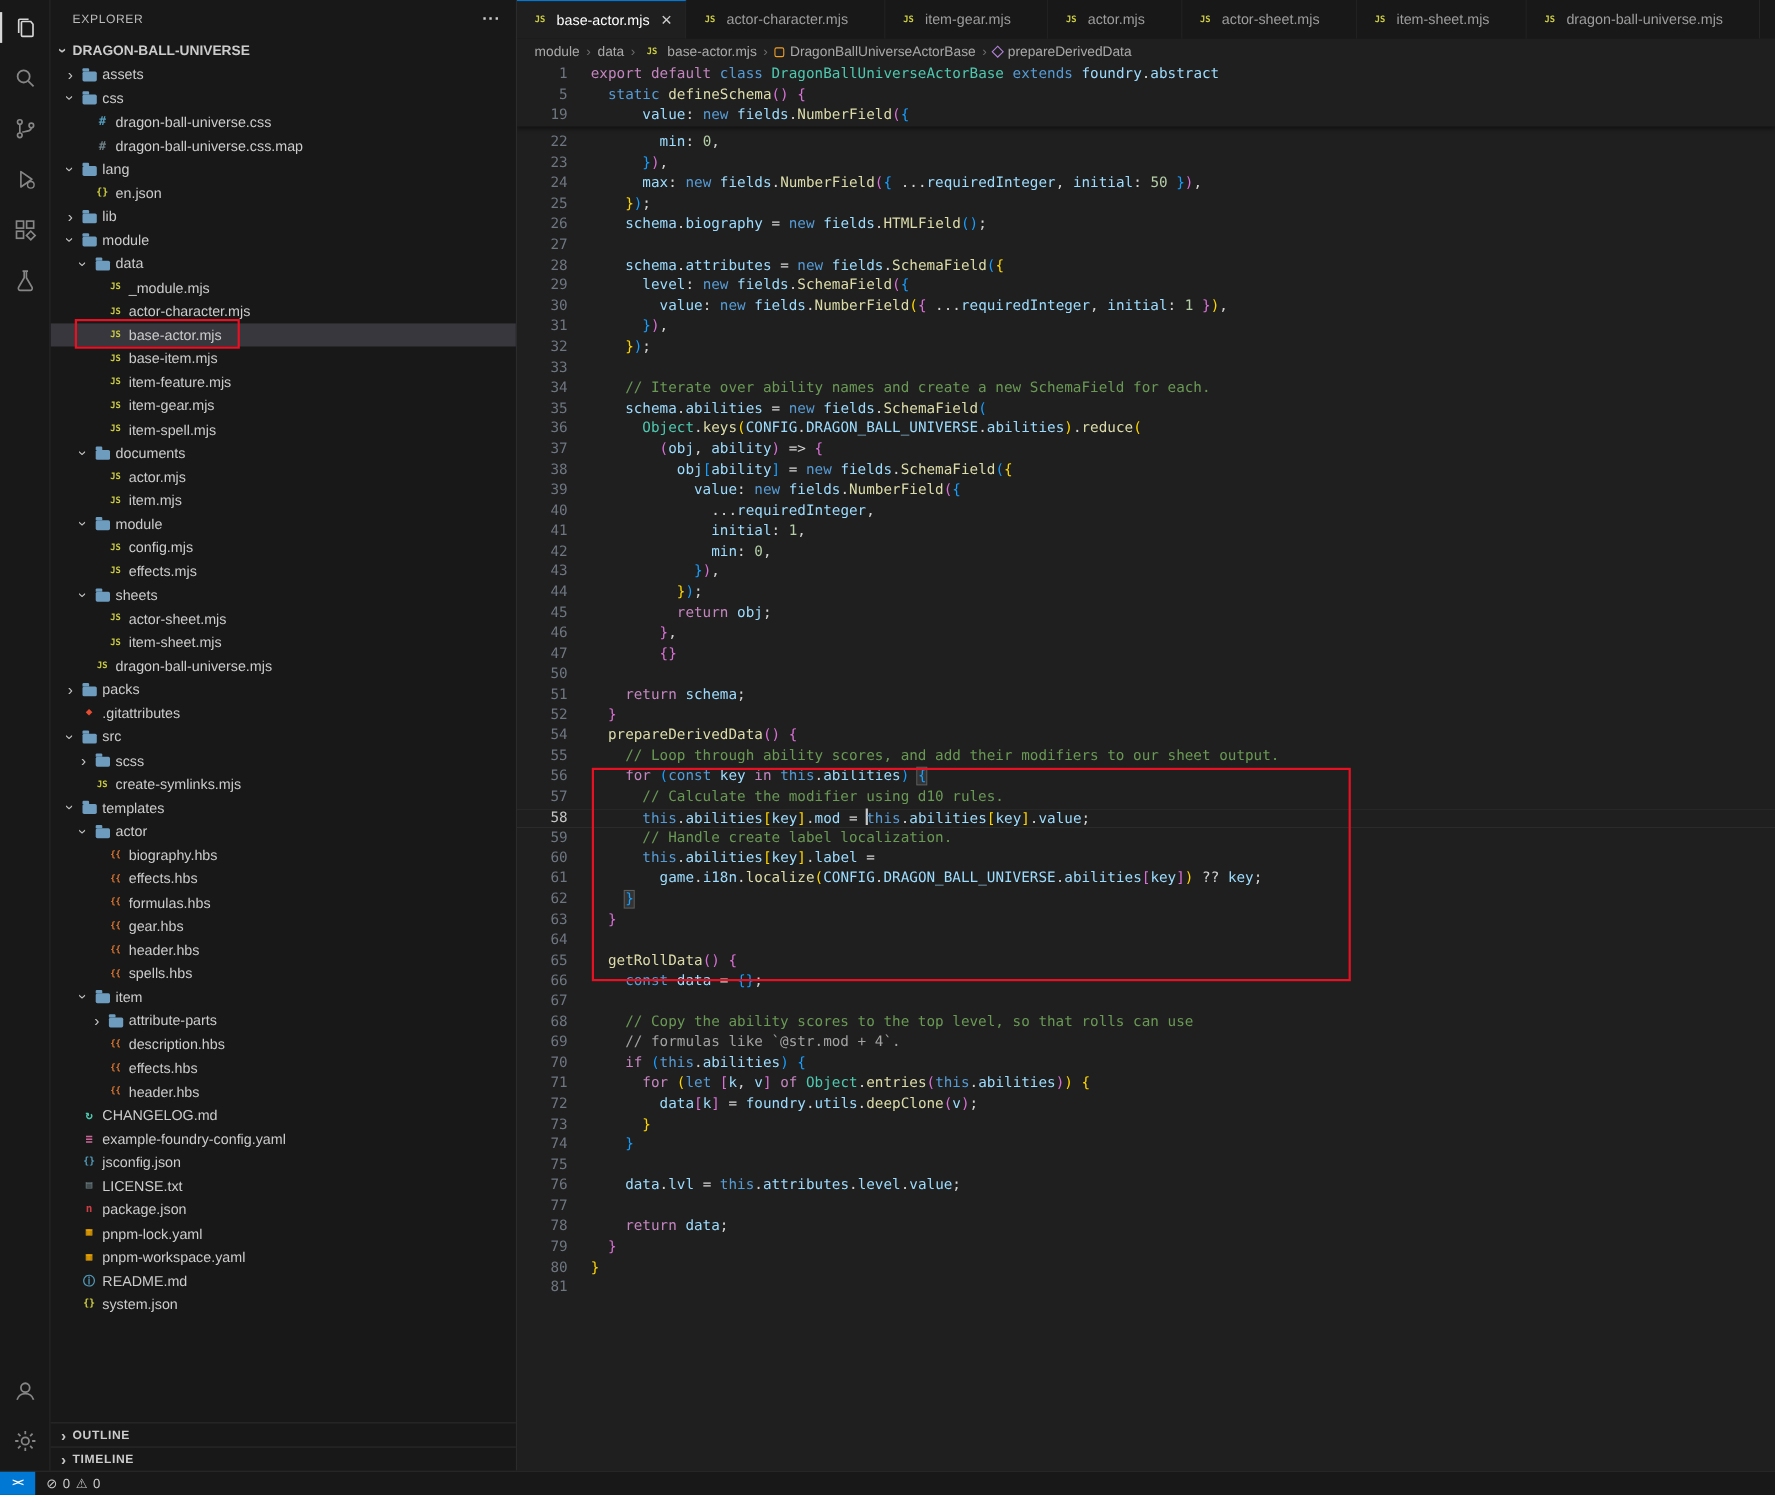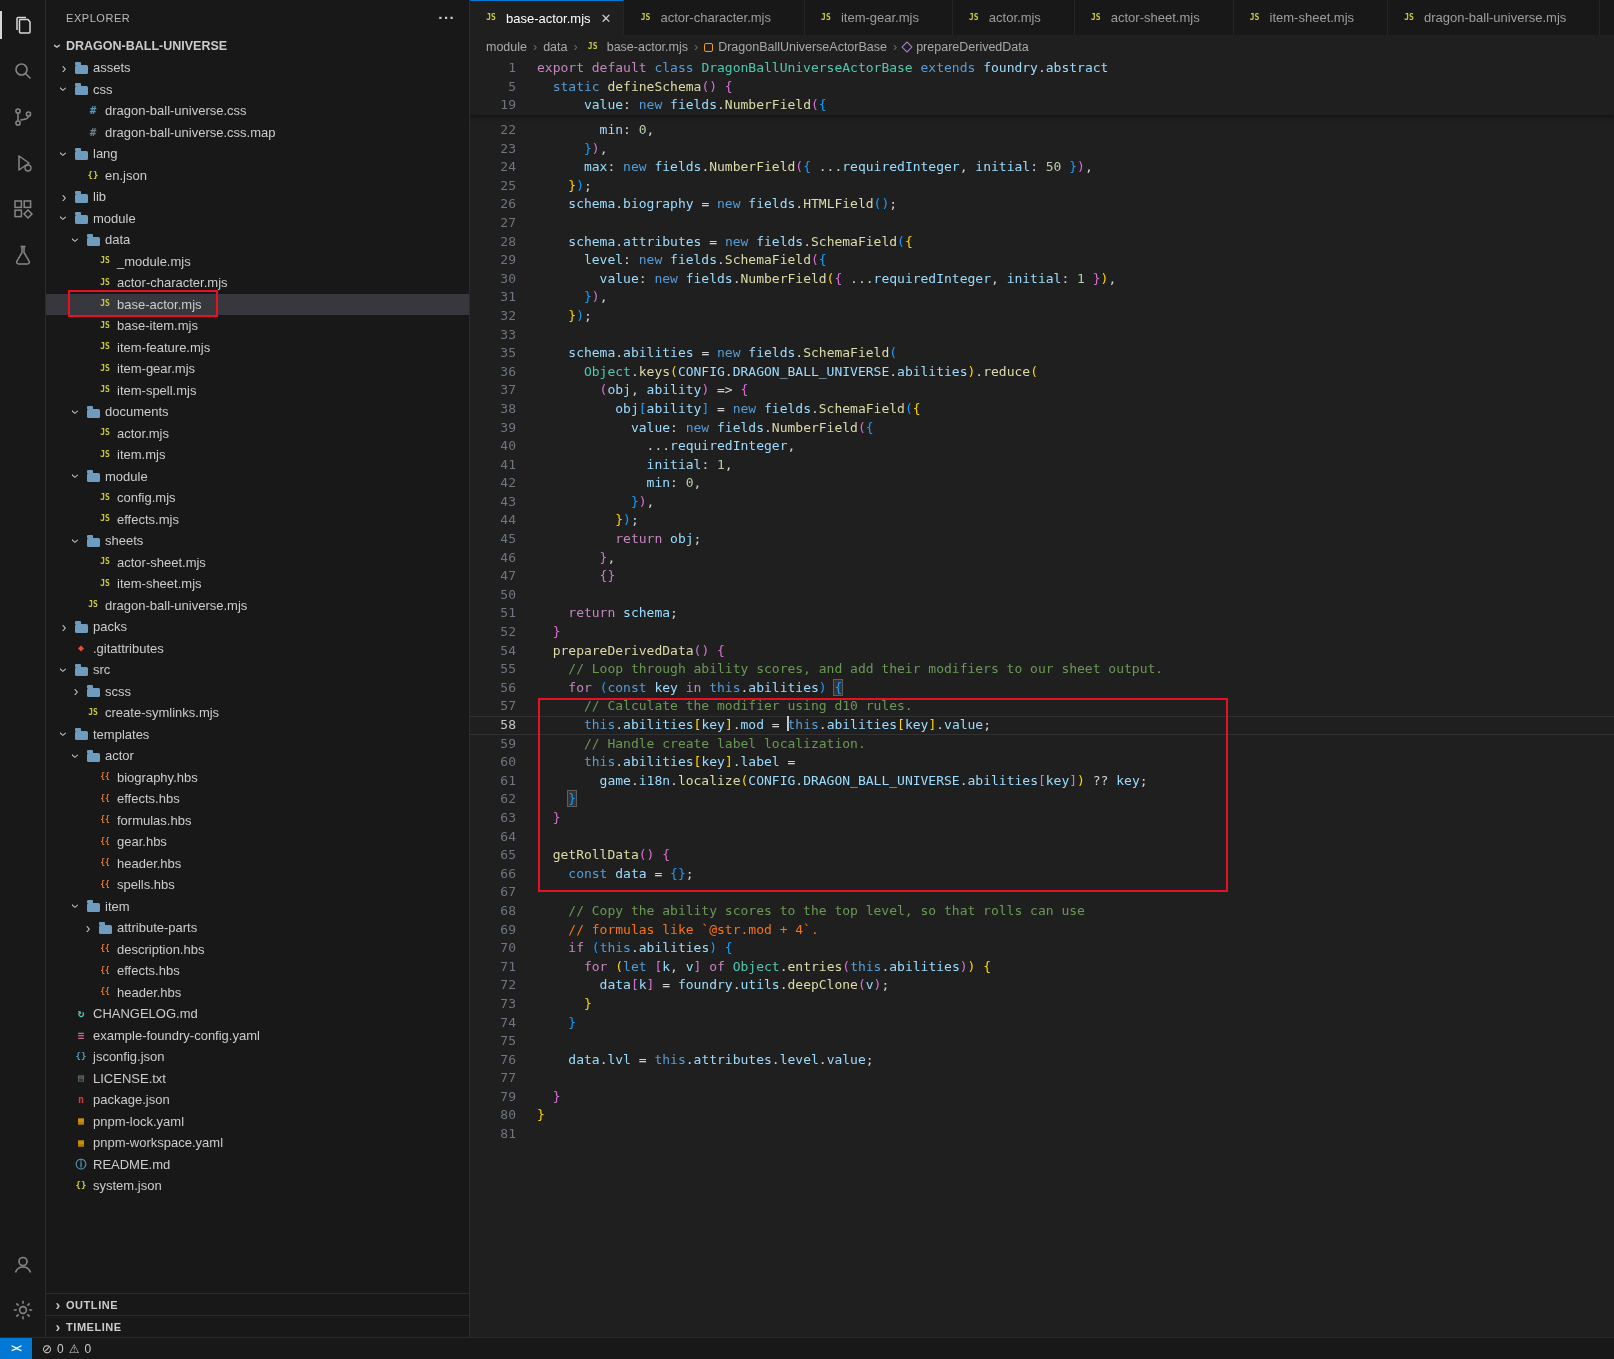--- a/index.html
+++ b/index.html
@@ -534,20 +534,21 @@
             <div class="code-line"><span class="ln">24</span><span class="lt"><span style="color: rgb(156, 220, 254);">      max</span><span style="color: rgb(212, 212, 212);">: </span><span style="color: rgb(86, 156, 214);">new </span><span style="color: rgb(156, 220, 254);">fields</span><span style="color: rgb(212, 212, 212);">.</span><span style="color: rgb(220, 220, 170);">NumberField</span><span style="color: rgb(218, 112, 214);">(</span><span style="color: rgb(23, 159, 255);">{</span><span style="color: rgb(212, 212, 212);"> ...</span><span style="color: rgb(156, 220, 254);">requiredInteger</span><span style="color: rgb(212, 212, 212);">, </span><span style="color: rgb(156, 220, 254);">initial</span><span style="color: rgb(212, 212, 212);">: </span><span style="color: rgb(181, 206, 168);">50</span><span style="color: rgb(23, 159, 255);"> }</span><span style="color: rgb(218, 112, 214);">)</span><span style="color: rgb(212, 212, 212);">,</span></span></div>
             <div class="code-line"><span class="ln">25</span><span class="lt"><span style="color: rgb(255, 215, 0);">    }</span><span style="color: rgb(23, 159, 255);">)</span><span style="color: rgb(212, 212, 212);">;</span></span></div>
             <div class="code-line"><span class="ln">26</span><span class="lt"><span style="color: rgb(156, 220, 254);">    schema</span><span style="color: rgb(212, 212, 212);">.</span><span style="color: rgb(156, 220, 254);">biography</span><span style="color: rgb(212, 212, 212);"> = </span><span style="color: rgb(86, 156, 214);">new </span><span style="color: rgb(156, 220, 254);">fields</span><span style="color: rgb(212, 212, 212);">.</span><span style="color: rgb(220, 220, 170);">HTMLField</span><span style="color: rgb(23, 159, 255);">(</span><span style="color: rgb(23, 159, 255);">)</span><span style="color: rgb(212, 212, 212);">;</span></span></div>
             <div class="code-line"><span class="ln">27</span><span class="lt"></span></div>
             <div class="code-line"><span class="ln">28</span><span class="lt"><span style="color: rgb(156, 220, 254);">    schema</span><span style="color: rgb(212, 212, 212);">.</span><span style="color: rgb(156, 220, 254);">attributes</span><span style="color: rgb(212, 212, 212);"> = </span><span style="color: rgb(86, 156, 214);">new </span><span style="color: rgb(156, 220, 254);">fields</span><span style="color: rgb(212, 212, 212);">.</span><span style="color: rgb(220, 220, 170);">SchemaField</span><span style="color: rgb(23, 159, 255);">(</span><span style="color: rgb(255, 215, 0);">{</span></span></div>
             <div class="code-line"><span class="ln">29</span><span class="lt"><span style="color: rgb(156, 220, 254);">      level</span><span style="color: rgb(212, 212, 212);">: </span><span style="color: rgb(86, 156, 214);">new </span><span style="color: rgb(156, 220, 254);">fields</span><span style="color: rgb(212, 212, 212);">.</span><span style="color: rgb(220, 220, 170);">SchemaField</span><span style="color: rgb(218, 112, 214);">(</span><span style="color: rgb(23, 159, 255);">{</span></span></div>
             <div class="code-line"><span class="ln">30</span><span class="lt"><span style="color: rgb(156, 220, 254);">        value</span><span style="color: rgb(212, 212, 212);">: </span><span style="color: rgb(86, 156, 214);">new </span><span style="color: rgb(156, 220, 254);">fields</span><span style="color: rgb(212, 212, 212);">.</span><span style="color: rgb(220, 220, 170);">NumberField</span><span style="color: rgb(255, 215, 0);">(</span><span style="color: rgb(218, 112, 214);">{</span><span style="color: rgb(212, 212, 212);"> ...</span><span style="color: rgb(156, 220, 254);">requiredInteger</span><span style="color: rgb(212, 212, 212);">, </span><span style="color: rgb(156, 220, 254);">initial</span><span style="color: rgb(212, 212, 212);">: </span><span style="color: rgb(181, 206, 168);">1</span><span style="color: rgb(218, 112, 214);"> }</span><span style="color: rgb(255, 215, 0);">)</span><span style="color: rgb(212, 212, 212);">,</span></span></div>
             <div class="code-line"><span class="ln">31</span><span class="lt"><span style="color: rgb(23, 159, 255);">      }</span><span style="color: rgb(218, 112, 214);">)</span><span style="color: rgb(212, 212, 212);">,</span></span></div>
             <div class="code-line"><span class="ln">32</span><span class="lt"><span style="color: rgb(255, 215, 0);">    }</span><span style="color: rgb(23, 159, 255);">)</span><span style="color: rgb(212, 212, 212);">;</span></span></div>
             <div class="code-line"><span class="ln">33</span><span class="lt"></span></div>
+            <div class="code-line"><span class="ln">34</span><span class="lt"><span style="color: rgb(106, 153, 85);">    // Iterate over ability names and create a new SchemaField for each.</span></span></div>
             <div class="code-line"><span class="ln">35</span><span class="lt"><span style="color: rgb(156, 220, 254);">    schema</span><span style="color: rgb(212, 212, 212);">.</span><span style="color: rgb(156, 220, 254);">abilities</span><span style="color: rgb(212, 212, 212);"> = </span><span style="color: rgb(86, 156, 214);">new </span><span style="color: rgb(156, 220, 254);">fields</span><span style="color: rgb(212, 212, 212);">.</span><span style="color: rgb(220, 220, 170);">SchemaField</span><span style="color: rgb(23, 159, 255);">(</span></span></div>
             <div class="code-line"><span class="ln">36</span><span class="lt"><span style="color: rgb(78, 201, 176);">      Object</span><span style="color: rgb(212, 212, 212);">.</span><span style="color: rgb(220, 220, 170);">keys</span><span style="color: rgb(255, 215, 0);">(</span><span style="color: rgb(156, 220, 254);">CONFIG</span><span style="color: rgb(212, 212, 212);">.</span><span style="color: rgb(156, 220, 254);">DRAGON_BALL_UNIVERSE</span><span style="color: rgb(212, 212, 212);">.</span><span style="color: rgb(156, 220, 254);">abilities</span><span style="color: rgb(255, 215, 0);">)</span><span style="color: rgb(212, 212, 212);">.</span><span style="color: rgb(220, 220, 170);">reduce</span><span style="color: rgb(255, 215, 0);">(</span></span></div>
             <div class="code-line"><span class="ln">37</span><span class="lt"><span style="color: rgb(218, 112, 214);">        (</span><span style="color: rgb(156, 220, 254);">obj</span><span style="color: rgb(212, 212, 212);">, </span><span style="color: rgb(156, 220, 254);">ability</span><span style="color: rgb(218, 112, 214);">)</span><span style="color: rgb(212, 212, 212);"> =&gt; </span><span style="color: rgb(218, 112, 214);">{</span></span></div>
             <div class="code-line"><span class="ln">38</span><span class="lt"><span style="color: rgb(156, 220, 254);">          obj</span><span style="color: rgb(23, 159, 255);">[</span><span style="color: rgb(156, 220, 254);">ability</span><span style="color: rgb(23, 159, 255);">]</span><span style="color: rgb(212, 212, 212);"> = </span><span style="color: rgb(86, 156, 214);">new </span><span style="color: rgb(156, 220, 254);">fields</span><span style="color: rgb(212, 212, 212);">.</span><span style="color: rgb(220, 220, 170);">SchemaField</span><span style="color: rgb(23, 159, 255);">(</span><span style="color: rgb(255, 215, 0);">{</span></span></div>
             <div class="code-line"><span class="ln">39</span><span class="lt"><span style="color: rgb(156, 220, 254);">            value</span><span style="color: rgb(212, 212, 212);">: </span><span style="color: rgb(86, 156, 214);">new </span><span style="color: rgb(156, 220, 254);">fields</span><span style="color: rgb(212, 212, 212);">.</span><span style="color: rgb(220, 220, 170);">NumberField</span><span style="color: rgb(218, 112, 214);">(</span><span style="color: rgb(23, 159, 255);">{</span></span></div>
             <div class="code-line"><span class="ln">40</span><span class="lt"><span style="color: rgb(212, 212, 212);">              ...</span><span style="color: rgb(156, 220, 254);">requiredInteger</span><span style="color: rgb(212, 212, 212);">,</span></span></div>
             <div class="code-line"><span class="ln">41</span><span class="lt"><span style="color: rgb(156, 220, 254);">              initial</span><span style="color: rgb(212, 212, 212);">: </span><span style="color: rgb(181, 206, 168);">1</span><span style="color: rgb(212, 212, 212);">,</span></span></div>
             <div class="code-line"><span class="ln">42</span><span class="lt"><span style="color: rgb(156, 220, 254);">              min</span><span style="color: rgb(212, 212, 212);">: </span><span style="color: rgb(181, 206, 168);">0</span><span style="color: rgb(212, 212, 212);">,</span></span></div>
             <div class="code-line"><span class="ln">43</span><span class="lt"><span style="color: rgb(23, 159, 255);">            }</span><span style="color: rgb(218, 112, 214);">)</span><span style="color: rgb(212, 212, 212);">,</span></span></div>
             <div class="code-line"><span class="ln">44</span><span class="lt"><span style="color: rgb(255, 215, 0);">          }</span><span style="color: rgb(23, 159, 255);">)</span><span style="color: rgb(212, 212, 212);">;</span></span></div>
@@ -565,29 +566,30 @@
             <div class="code-line"><span class="ln">59</span><span class="lt"><span style="color: rgb(106, 153, 85);">      // Handle create label localization.</span></span></div>
             <div class="code-line"><span class="ln">60</span><span class="lt"><span style="color: rgb(86, 156, 214);">      this</span><span style="color: rgb(212, 212, 212);">.</span><span style="color: rgb(156, 220, 254);">abilities</span><span style="color: rgb(255, 215, 0);">[</span><span style="color: rgb(156, 220, 254);">key</span><span style="color: rgb(255, 215, 0);">]</span><span style="color: rgb(212, 212, 212);">.</span><span style="color: rgb(156, 220, 254);">label</span><span style="color: rgb(212, 212, 212);"> =</span></span></div>
             <div class="code-line"><span class="ln">61</span><span class="lt"><span style="color: rgb(156, 220, 254);">        game</span><span style="color: rgb(212, 212, 212);">.</span><span style="color: rgb(156, 220, 254);">i18n</span><span style="color: rgb(212, 212, 212);">.</span><span style="color: rgb(220, 220, 170);">localize</span><span style="color: rgb(255, 215, 0);">(</span><span style="color: rgb(156, 220, 254);">CONFIG</span><span style="color: rgb(212, 212, 212);">.</span><span style="color: rgb(156, 220, 254);">DRAGON_BALL_UNIVERSE</span><span style="color: rgb(212, 212, 212);">.</span><span style="color: rgb(156, 220, 254);">abilities</span><span style="color: rgb(218, 112, 214);">[</span><span style="color: rgb(156, 220, 254);">key</span><span style="color: rgb(218, 112, 214);">]</span><span style="color: rgb(255, 215, 0);">)</span><span style="color: rgb(212, 212, 212);"> ?? </span><span style="color: rgb(156, 220, 254);">key</span><span style="color: rgb(212, 212, 212);">;</span></span></div>
             <div class="code-line"><span class="ln">62</span><span class="lt"><span style="color: rgb(212, 212, 212);">    </span><span class="bracket-match" style="color: rgb(23, 159, 255);">}</span></span></div>
             <div class="code-line"><span class="ln">63</span><span class="lt"><span style="color: rgb(218, 112, 214);">  }</span></span></div>
             <div class="code-line"><span class="ln">64</span><span class="lt"></span></div>
             <div class="code-line"><span class="ln">65</span><span class="lt"><span style="color: rgb(220, 220, 170);">  getRollData</span><span style="color: rgb(218, 112, 214);">(</span><span style="color: rgb(218, 112, 214);">)</span><span style="color: rgb(218, 112, 214);"> {</span></span></div>
             <div class="code-line"><span class="ln">66</span><span class="lt"><span style="color: rgb(86, 156, 214);">    const </span><span style="color: rgb(156, 220, 254);">data</span><span style="color: rgb(212, 212, 212);"> = </span><span style="color: rgb(23, 159, 255);">{}</span><span style="color: rgb(212, 212, 212);">;</span></span></div>
             <div class="code-line"><span class="ln">67</span><span class="lt"></span></div>
             <div class="code-line"><span class="ln">68</span><span class="lt"><span style="color: rgb(106, 153, 85);">    // Copy the ability scores to the top level, so that rolls can use</span></span></div>
-            <div class="code-line"><span class="ln">69</span><span class="lt"><span style="color: #f97316;">    // formulas like `@str.mod + 4`.</span></span></div>
+            <div class="code-line"><span class="ln">69</span><span class="lt"><span style="color: #a3a3a3;">    // formulas like `@str.mod + 4`.</span></span></div>
             <div class="code-line"><span class="ln">70</span><span class="lt"><span style="color: rgb(197, 134, 192);">    if </span><span style="color: rgb(23, 159, 255);">(</span><span style="color: rgb(86, 156, 214);">this</span><span style="color: rgb(212, 212, 212);">.</span><span style="color: rgb(156, 220, 254);">abilities</span><span style="color: rgb(23, 159, 255);">)</span><span style="color: rgb(23, 159, 255);"> {</span></span></div>
             <div class="code-line"><span class="ln">71</span><span class="lt"><span style="color: rgb(197, 134, 192);">      for </span><span style="color: rgb(255, 215, 0);">(</span><span style="color: rgb(86, 156, 214);">let </span><span style="color: rgb(218, 112, 214);">[</span><span style="color: rgb(156, 220, 254);">k</span><span style="color: rgb(212, 212, 212);">, </span><span style="color: rgb(156, 220, 254);">v</span><span style="color: rgb(218, 112, 214);">]</span><span style="color: rgb(197, 134, 192);"> of </span><span style="color: rgb(78, 201, 176);">Object</span><span style="color: rgb(212, 212, 212);">.</span><span style="color: rgb(220, 220, 170);">entries</span><span style="color: rgb(218, 112, 214);">(</span><span style="color: rgb(86, 156, 214);">this</span><span style="color: rgb(212, 212, 212);">.</span><span style="color: rgb(156, 220, 254);">abilities</span><span style="color: rgb(218, 112, 214);">)</span><span style="color: rgb(255, 215, 0);">)</span><span style="color: rgb(255, 215, 0);"> {</span></span></div>
             <div class="code-line"><span class="ln">72</span><span class="lt"><span style="color: rgb(156, 220, 254);">        data</span><span style="color: rgb(218, 112, 214);">[</span><span style="color: rgb(156, 220, 254);">k</span><span style="color: rgb(218, 112, 214);">]</span><span style="color: rgb(212, 212, 212);"> = </span><span style="color: rgb(156, 220, 254);">foundry</span><span style="color: rgb(212, 212, 212);">.</span><span style="color: rgb(156, 220, 254);">utils</span><span style="color: rgb(212, 212, 212);">.</span><span style="color: rgb(220, 220, 170);">deepClone</span><span style="color: rgb(218, 112, 214);">(</span><span style="color: rgb(156, 220, 254);">v</span><span style="color: rgb(218, 112, 214);">)</span><span style="color: rgb(212, 212, 212);">;</span></span></div>
             <div class="code-line"><span class="ln">73</span><span class="lt"><span style="color: rgb(255, 215, 0);">      }</span></span></div>
             <div class="code-line"><span class="ln">74</span><span class="lt"><span style="color: rgb(23, 159, 255);">    }</span></span></div>
             <div class="code-line"><span class="ln">75</span><span class="lt"></span></div>
             <div class="code-line"><span class="ln">76</span><span class="lt"><span style="color: rgb(156, 220, 254);">    data</span><span style="color: rgb(212, 212, 212);">.</span><span style="color: rgb(156, 220, 254);">lvl</span><span style="color: rgb(212, 212, 212);"> = </span><span style="color: rgb(86, 156, 214);">this</span><span style="color: rgb(212, 212, 212);">.</span><span style="color: rgb(156, 220, 254);">attributes</span><span style="color: rgb(212, 212, 212);">.</span><span style="color: rgb(156, 220, 254);">level</span><span style="color: rgb(212, 212, 212);">.</span><span style="color: rgb(156, 220, 254);">value</span><span style="color: rgb(212, 212, 212);">;</span></span></div>
             <div class="code-line"><span class="ln">77</span><span class="lt"></span></div>
+            <div class="code-line"><span class="ln">78</span><span class="lt"><span style="color: rgb(197, 134, 192);">    return </span><span style="color: rgb(156, 220, 254);">data</span><span style="color: rgb(212, 212, 212);">;</span></span></div>
             <div class="code-line"><span class="ln">79</span><span class="lt"><span style="color: rgb(218, 112, 214);">  }</span></span></div>
             <div class="code-line"><span class="ln">80</span><span class="lt"><span style="color: rgb(255, 215, 0);">}</span></span></div>
             <div class="code-line"><span class="ln">81</span><span class="lt"></span></div>
           </div>
         <div class="sticky" id="sticky">
             <div class="code-line"><span class="ln">1</span><span class="lt"><span style="color: rgb(197, 134, 192);">export default </span><span style="color: rgb(86, 156, 214);">class </span><span style="color: rgb(78, 201, 176);">DragonBallUniverseActorBase </span><span style="color: rgb(86, 156, 214);">extends </span><span style="color: rgb(156, 220, 254);">foundry</span><span style="color: rgb(212, 212, 212);">.</span><span style="color: rgb(156, 220, 254);">abstract</span></span></div>
             <div class="code-line"><span class="ln">5</span><span class="lt"><span style="color: rgb(86, 156, 214);">  static </span><span style="color: rgb(220, 220, 170);">defineSchema</span><span style="color: rgb(218, 112, 214);">(</span><span style="color: rgb(218, 112, 214);">)</span><span style="color: rgb(218, 112, 214);"> {</span></span></div>
             <div class="code-line"><span class="ln">19</span><span class="lt"><span style="color: rgb(156, 220, 254);">      value</span><span style="color: rgb(212, 212, 212);">: </span><span style="color: rgb(86, 156, 214);">new </span><span style="color: rgb(156, 220, 254);">fields</span><span style="color: rgb(212, 212, 212);">.</span><span style="color: rgb(220, 220, 170);">NumberField</span><span style="color: rgb(218, 112, 214);">(</span><span style="color: rgb(23, 159, 255);">{</span></span></div>
           </div>
       </div>

